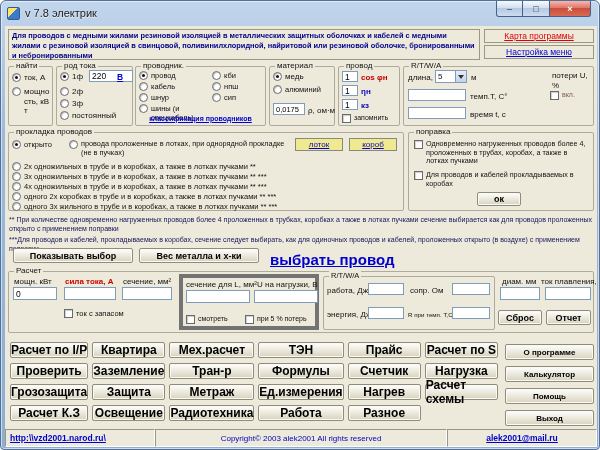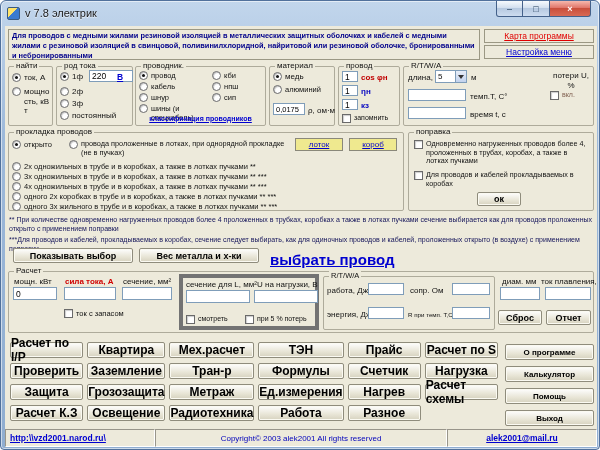--- a/index.html
+++ b/index.html
@@ -45,21 +45,21 @@
     box-shadow: inset 1px 1px 1px rgba(0,0,0,.25); flex:none; margin-top:0; position:relative; }
   .rb.sel::after { content:""; position:absolute; left:2px; top:2px; width:3px; height:3px;
     border-radius:50%; background:#141414; }
   .cb { width:9px; height:9px; background:#fff; border:1px solid #6a6a6a;
     box-shadow: inset 1px 1px 1px rgba(0,0,0,.2); flex:none; }
   .rlbl { font-size:8px; line-height:9.5px; }
   .small { font-size:7.5px; line-height:9px; }
   .tiny  { font-size:7px;  line-height:8.5px; }
 
   .tf { background:#fff; border:1px solid #7f9db9; font-size:8.5px; padding:0 2px; color:#000; }
-  .lbl { position:absolute; font-size:8px; line-height:9.5px; white-space:nowrap;text-align:center; }
+  .lbl { position:absolute; font-size:8px; line-height:9.5px; white-space:nowrap; }
   .link { color:#0000d0; text-decoration:underline; cursor:pointer; }
 
   .btn { background:linear-gradient(#fefefe,#e8e5d6 60%,#d6d2bf); border:1px solid #8f8c7c;
     border-radius:2px; display:flex; align-items:center; justify-content:center;
     font-size:9px; font-weight:bold; color:#000; cursor:pointer;
     box-shadow: inset 0 0 0 1px #fbfaf2; }
 
   .combo { position:absolute; display:flex; border:1px solid #7f9db9; background:#fff;
     height:13px; align-items:stretch; cursor:pointer; }
   .combo .val { flex:1; padding:0 2px; font-size:8px; line-height:11px; }
@@ -386,24 +386,24 @@
       <div class="btn menu-btn">
           <span>Формулы</span>
         </div>
       <div class="btn menu-btn">
           <span>Счетчик</span>
         </div>
       <div class="btn menu-btn">
           <span>Нагрузка</span>
         </div>
       <div class="btn menu-btn">
+          <span>Грозозащита</span>
+        </div>
+      <div class="btn menu-btn">
           <span>Защита</span>
-        </div>
-      <div class="btn menu-btn">
-          <span>Грозозащита</span>
         </div>
       <div class="btn menu-btn">
           <span>Метраж</span>
         </div>
       <div class="btn menu-btn">
           <span>Ед.измерения</span>
         </div>
       <div class="btn menu-btn">
           <span>Нагрев</span>
         </div>

